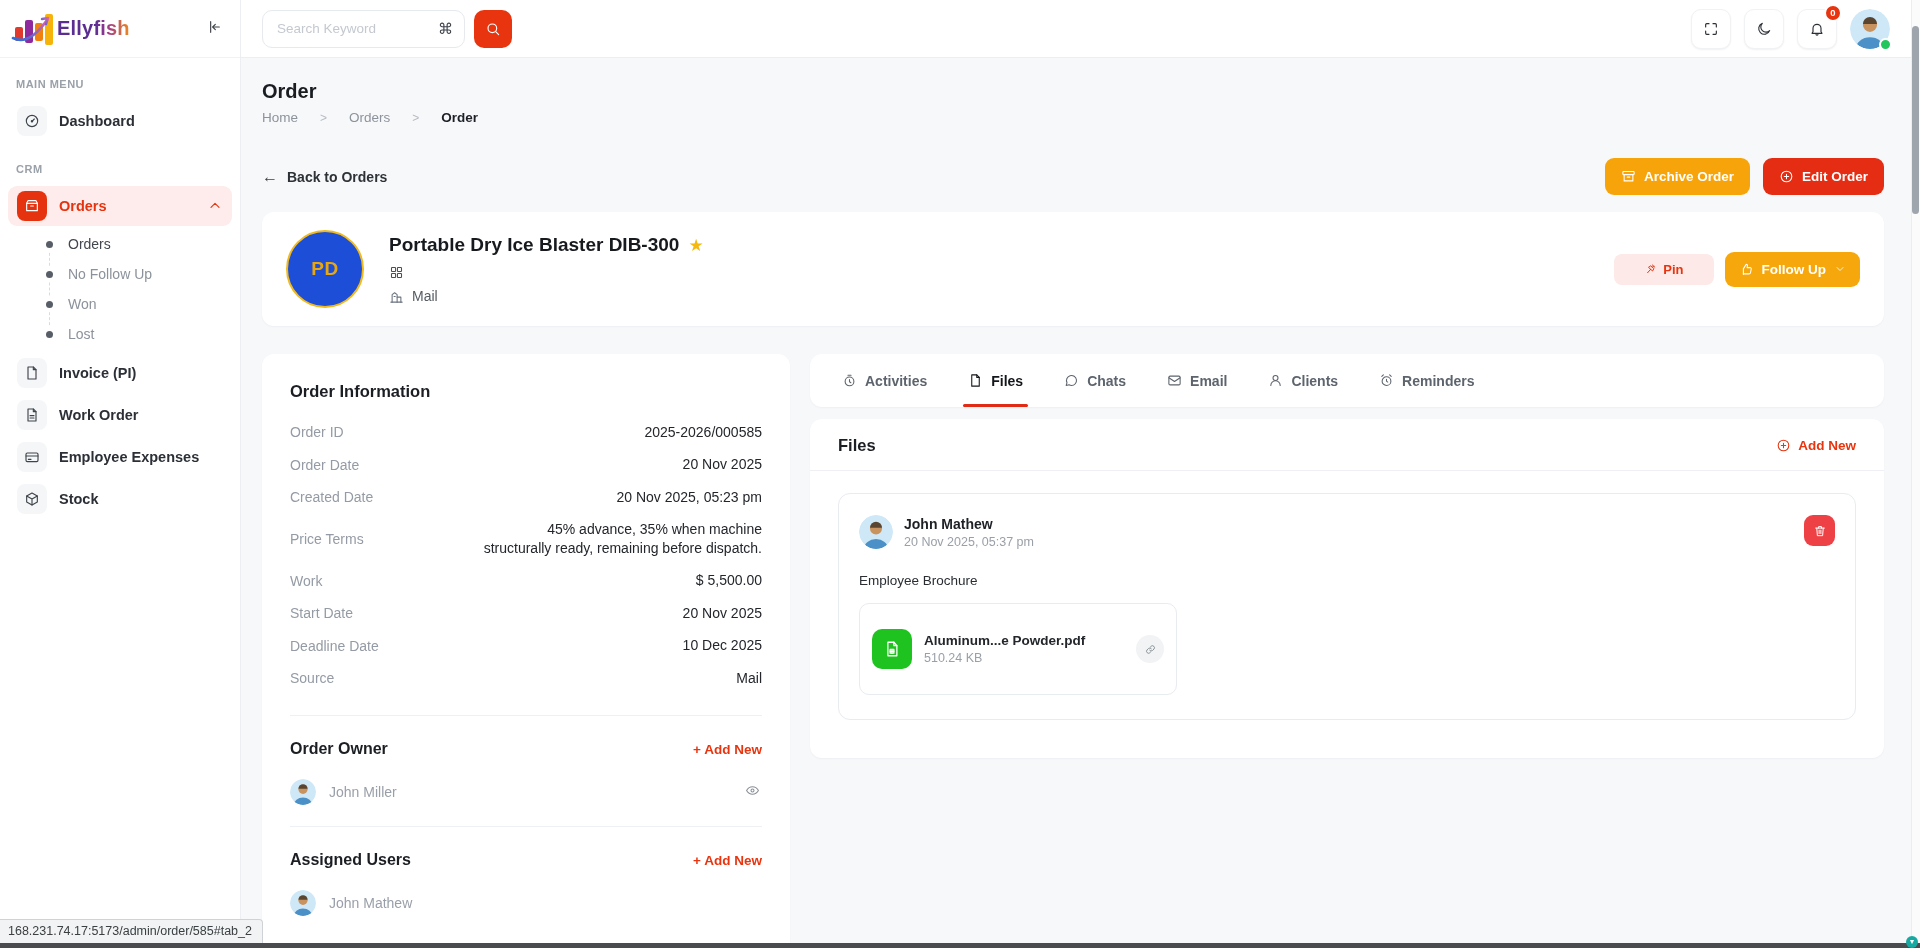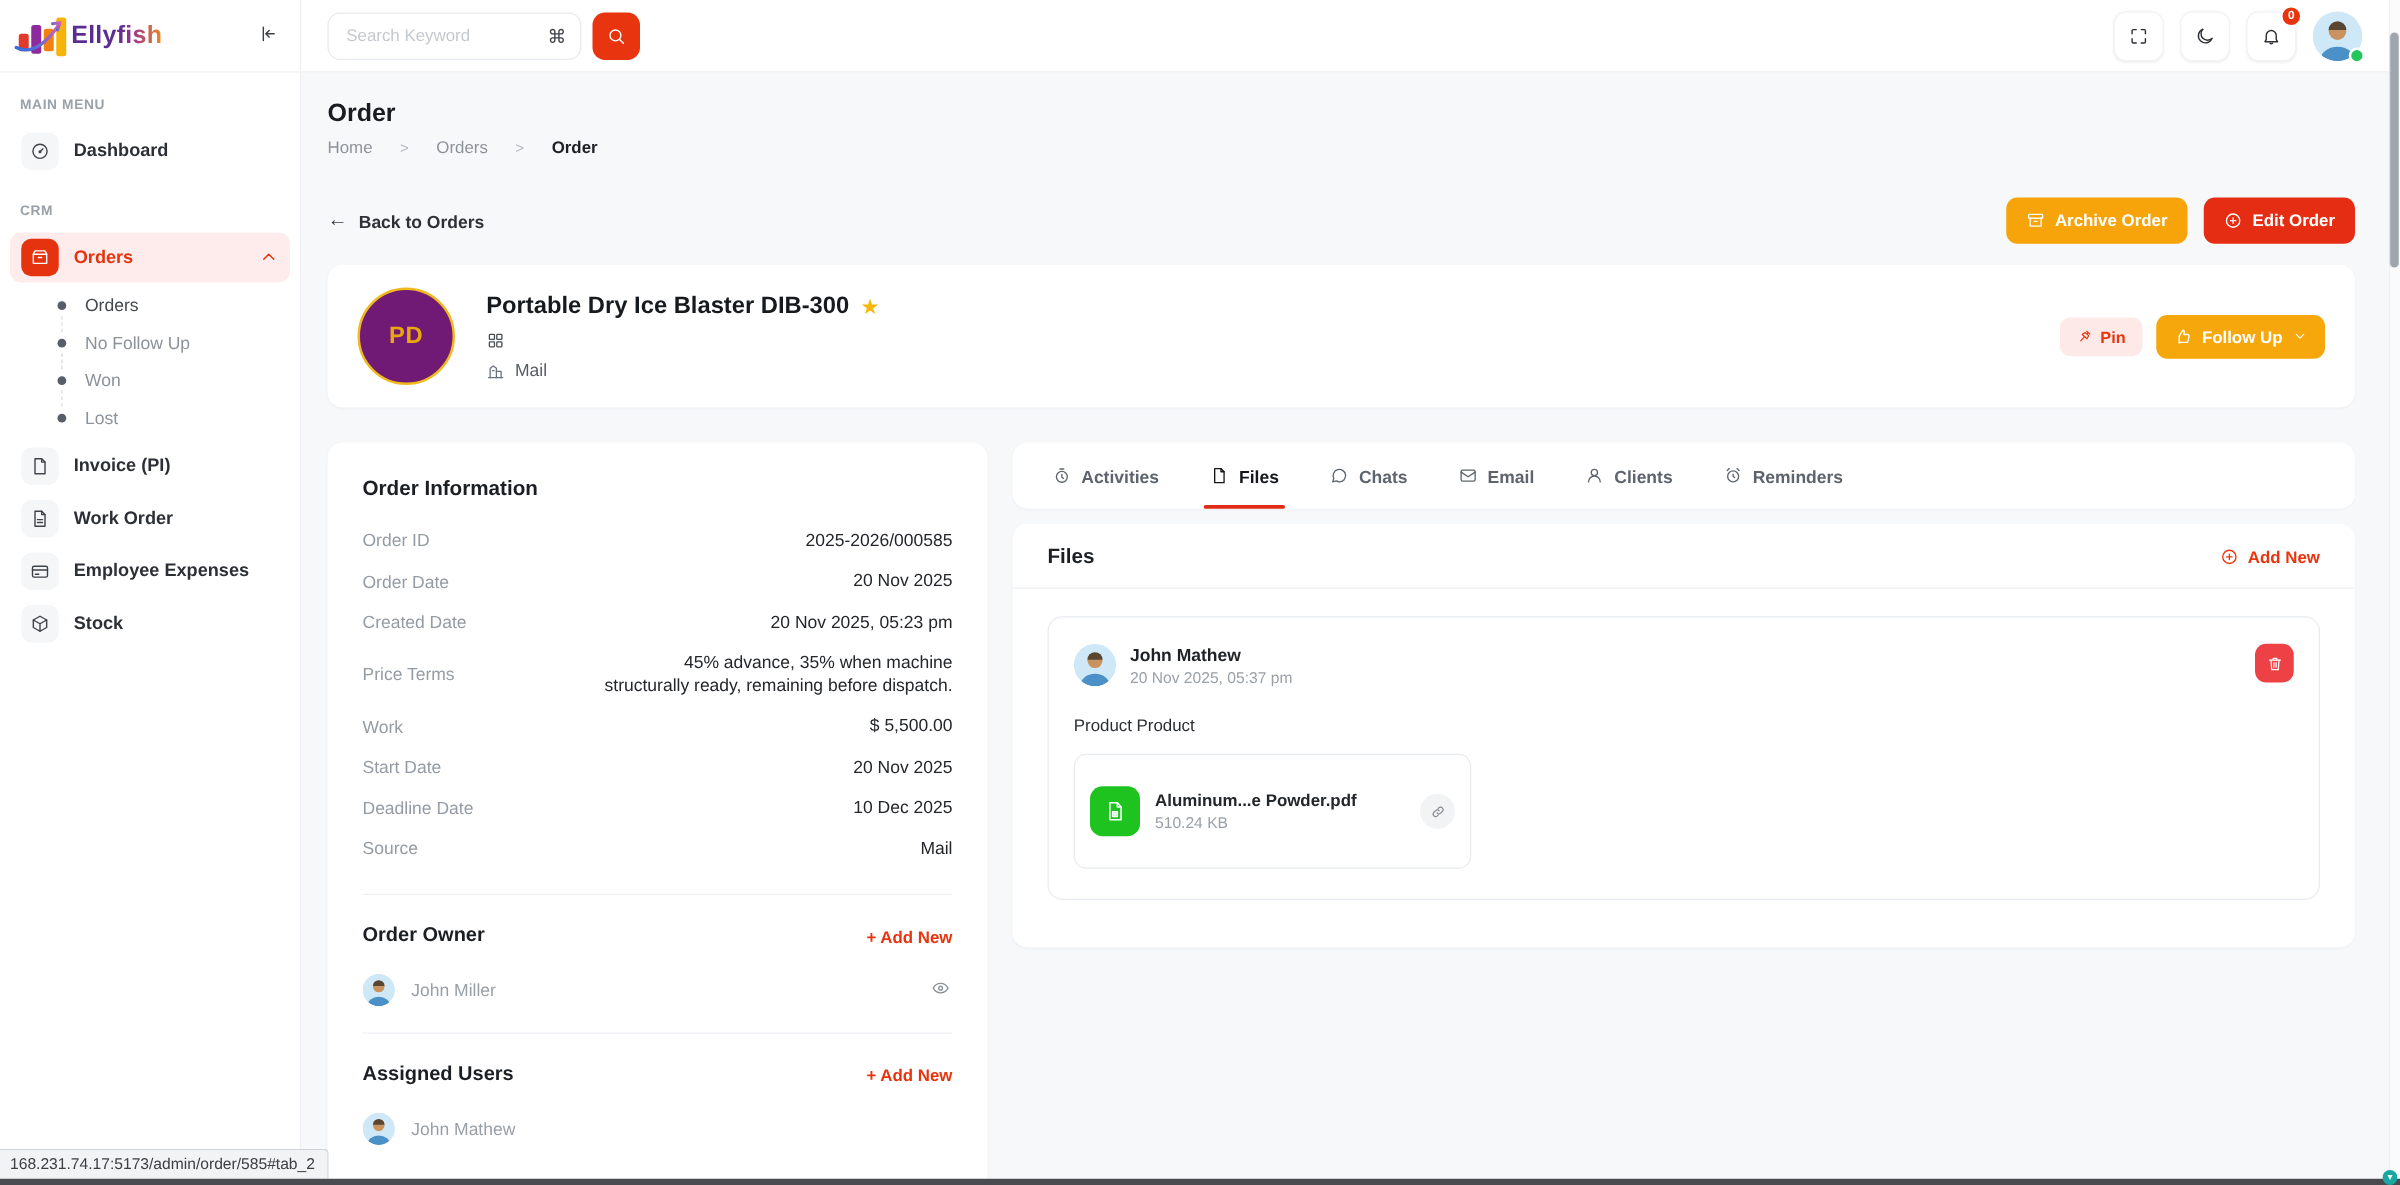--- a/index.html
+++ b/index.html
@@ -86,31 +86,31 @@
   .back-arrow { font-size:16px; color:#3c4147; }
   .hdr-btns { margin-left:auto; display:flex; gap:13px; }
   .btn { height:37px; border:none; border-radius:9px; display:flex; align-items:center; gap:8px;
     padding:0 16px; font-size:13.5px; font-weight:700; color:#fff; cursor:pointer;
     font-family:"Liberation Sans",sans-serif; }
   .btn-amber { background:#f6a40a;justify-content:center; }
   .btn-red { background:#e42d12; }
 
   .product-card { margin-top:17px; background:#fff; border-radius:12px; padding:18px 24px;
     display:flex; align-items:center; box-shadow:0 1px 2px rgba(16,24,40,.04); }
-  .pd-avatar { width:78px; height:78px; border-radius:50%; background:#701a75; border:2px solid #f0ba1e;
+  .pd-avatar { width:78px; height:78px; border-radius:50%; background:#1d4ed8; border:2px solid #f0ba1e;
     color:#e9a70e; font-weight:700; font-size:19px; display:flex; align-items:center; justify-content:center;
     letter-spacing:.5px; flex:none; }
   .pd-info { margin-left:25px; }
   .pd-title-row { display:flex; align-items:center; gap:9px; }
   .pd-title { font-size:19px; font-weight:800; color:#16191d; }
   .star { color:#f4b90c; font-size:17px; }
   .pd-grid { margin-top:9px; color:#4a4f55; height:15px; }
   .pd-mail { margin-top:8px; display:flex; align-items:center; gap:8px; font-size:14px; color:#565c63; }
   .pd-actions { margin-left:auto; display:flex; align-items:center; gap:11px; }
-  .pin-btn { height:31px; padding:0 13px; border:none; border-radius:8px; background:#fce9e8;
+  .pin-btn { height:31px; padding:0 30px; border:none; border-radius:8px; background:#fce9e8;
     color:#e8350f; font-weight:700; font-size:13px; display:flex; align-items:center; gap:6px; cursor:pointer;
     font-family:"Liberation Sans",sans-serif; }
   .follow-btn { height:35px; padding:0 14px; border:none; border-radius:9px; background:#f6a70b;
     color:#fff; font-weight:700; font-size:13.5px; display:flex; align-items:center; gap:8px; cursor:pointer;
     font-family:"Liberation Sans",sans-serif; }
 
   .columns { margin-top:28px; display:flex; gap:20px; align-items:flex-start; }
   .left-card { width:528px; flex:none; background:#fff; border-radius:12px; padding:28px;
     min-height:640px; box-shadow:0 1px 2px rgba(16,24,40,.04); }
   .oi-heading { font-size:16.5px; font-weight:800; color:#1b1e23; }
@@ -595,21 +595,21 @@
                 <button class="trash-btn">
                   <svg class="tico" viewBox="0 0 24 24" style="width:14px;height:14px">
                     <path d="M4.5 7h15"></path>
                       <path d="M9.5 7V4.5h5V7"></path>
                       <path d="M6.5 7l1 13h9l1-13"></path>
                       <path d="M10.5 10.5v6M13.5 10.5v6"></path>
                   </svg>
                 </button>
               </div>
 
-              <div class="entry-caption">Product Product</div>
+              <div class="entry-caption">Employee Brochure</div>
 
               <div class="file-chip">
                 <span class="file-ico">
                   <svg class="tico" viewBox="0 0 24 24" style="width:18px;height:18px">
                     <path d="M6.5 3h8l4 4.5V21h-12z"></path>
                       <path d="M14.5 3v4.5h4"></path>
                       <path d="M9.5 12.5h5v5h-5z"></path>
                       <path d="M9.5 15h5M12 12.5v5"></path>
                   </svg>
                 </span>

